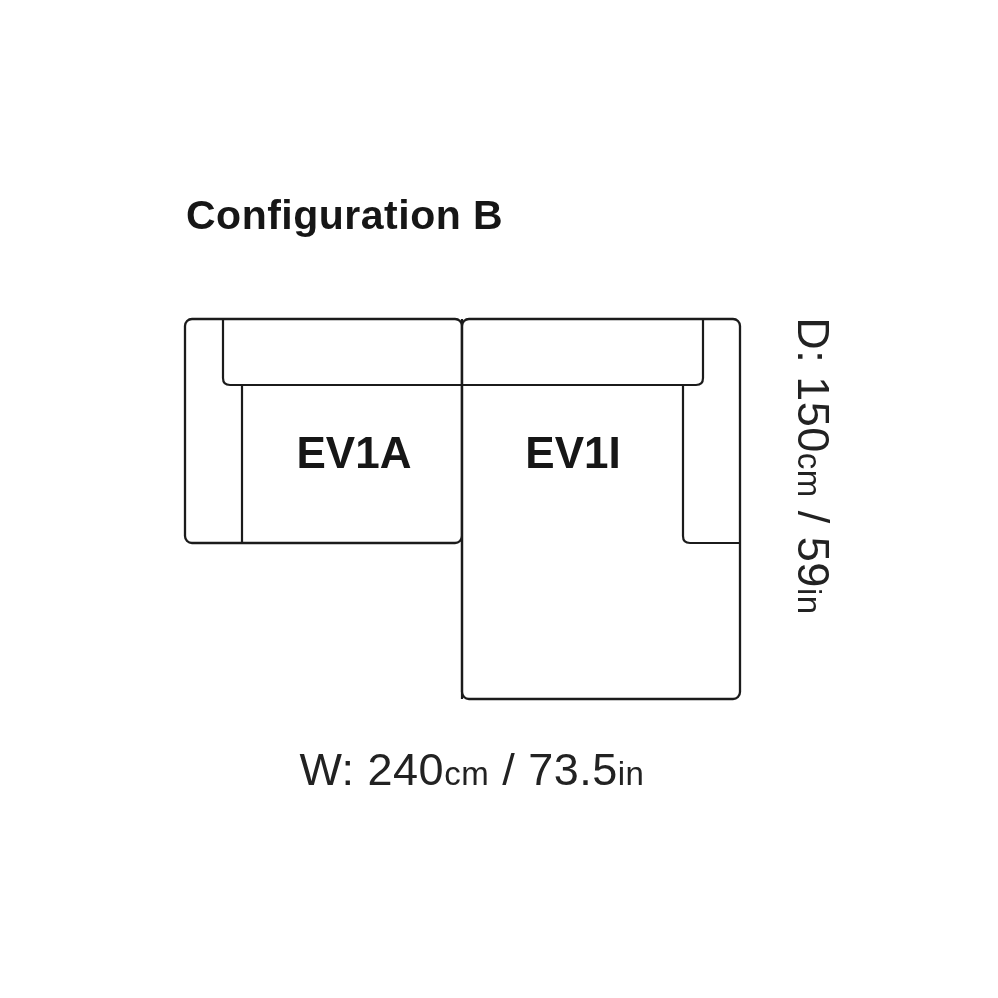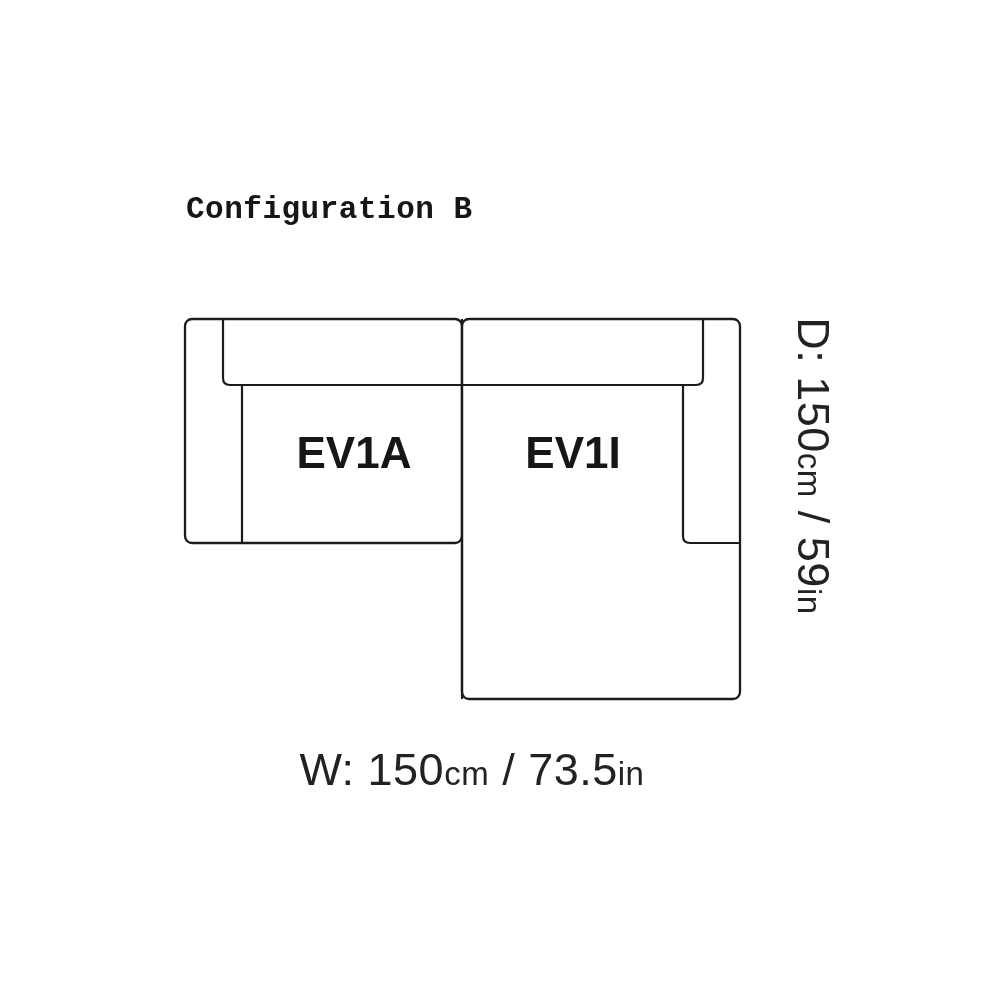--- a/index.html
+++ b/index.html
@@ -9,26 +9,25 @@
     height: 998px;
     background: #ffffff;
     font-family: "Liberation Sans", sans-serif;
     color: #1b1b1b;
     overflow: hidden;
   }
   .page-title {
     position: absolute;
     left: 186px;
     top: 192px;
-    font-size: 31px;
+    font-size: 41px;
     font-weight: 700;
     letter-spacing: 0.5px;
     color: #161616;
     white-space: pre;
-    font-family: Liberation Mono, monospace;
   }
   #sofa-svg {
     position: absolute;
     left: 0;
     top: 0;
     width: 998px;
     height: 998px;
   }
   #sofa-svg .outline {
     fill: #ffffff;
@@ -87,20 +86,20 @@
 
     <path class="innerline" d="M 242 385 L 242 543"></path>
 
     <path class="innerline" d="M 683 385 L 683 536 Q 683 543 690 543 L 740 543"></path>
 
     <text class="module-label" x="354" y="468">EV1A</text>
     <text class="module-label" x="573" y="468">EV1I</text>
   </svg>
 
   <div class="dim-label" id="width-label">
-    <span class="big">W: 150</span><span class="small">cm</span><span class="big"> / 73.5</span><span class="small">in</span>
+    <span class="big">W: 240</span><span class="small">cm</span><span class="big"> / 73.5</span><span class="small">in</span>
   </div>
 
   <div class="dim-label" id="depth-label">
     <span class="big">D: 150</span><span class="small">cm</span><span class="big"> / 59</span><span class="small">in</span>
   </div>
 
 </div>
 
 </body></html>

